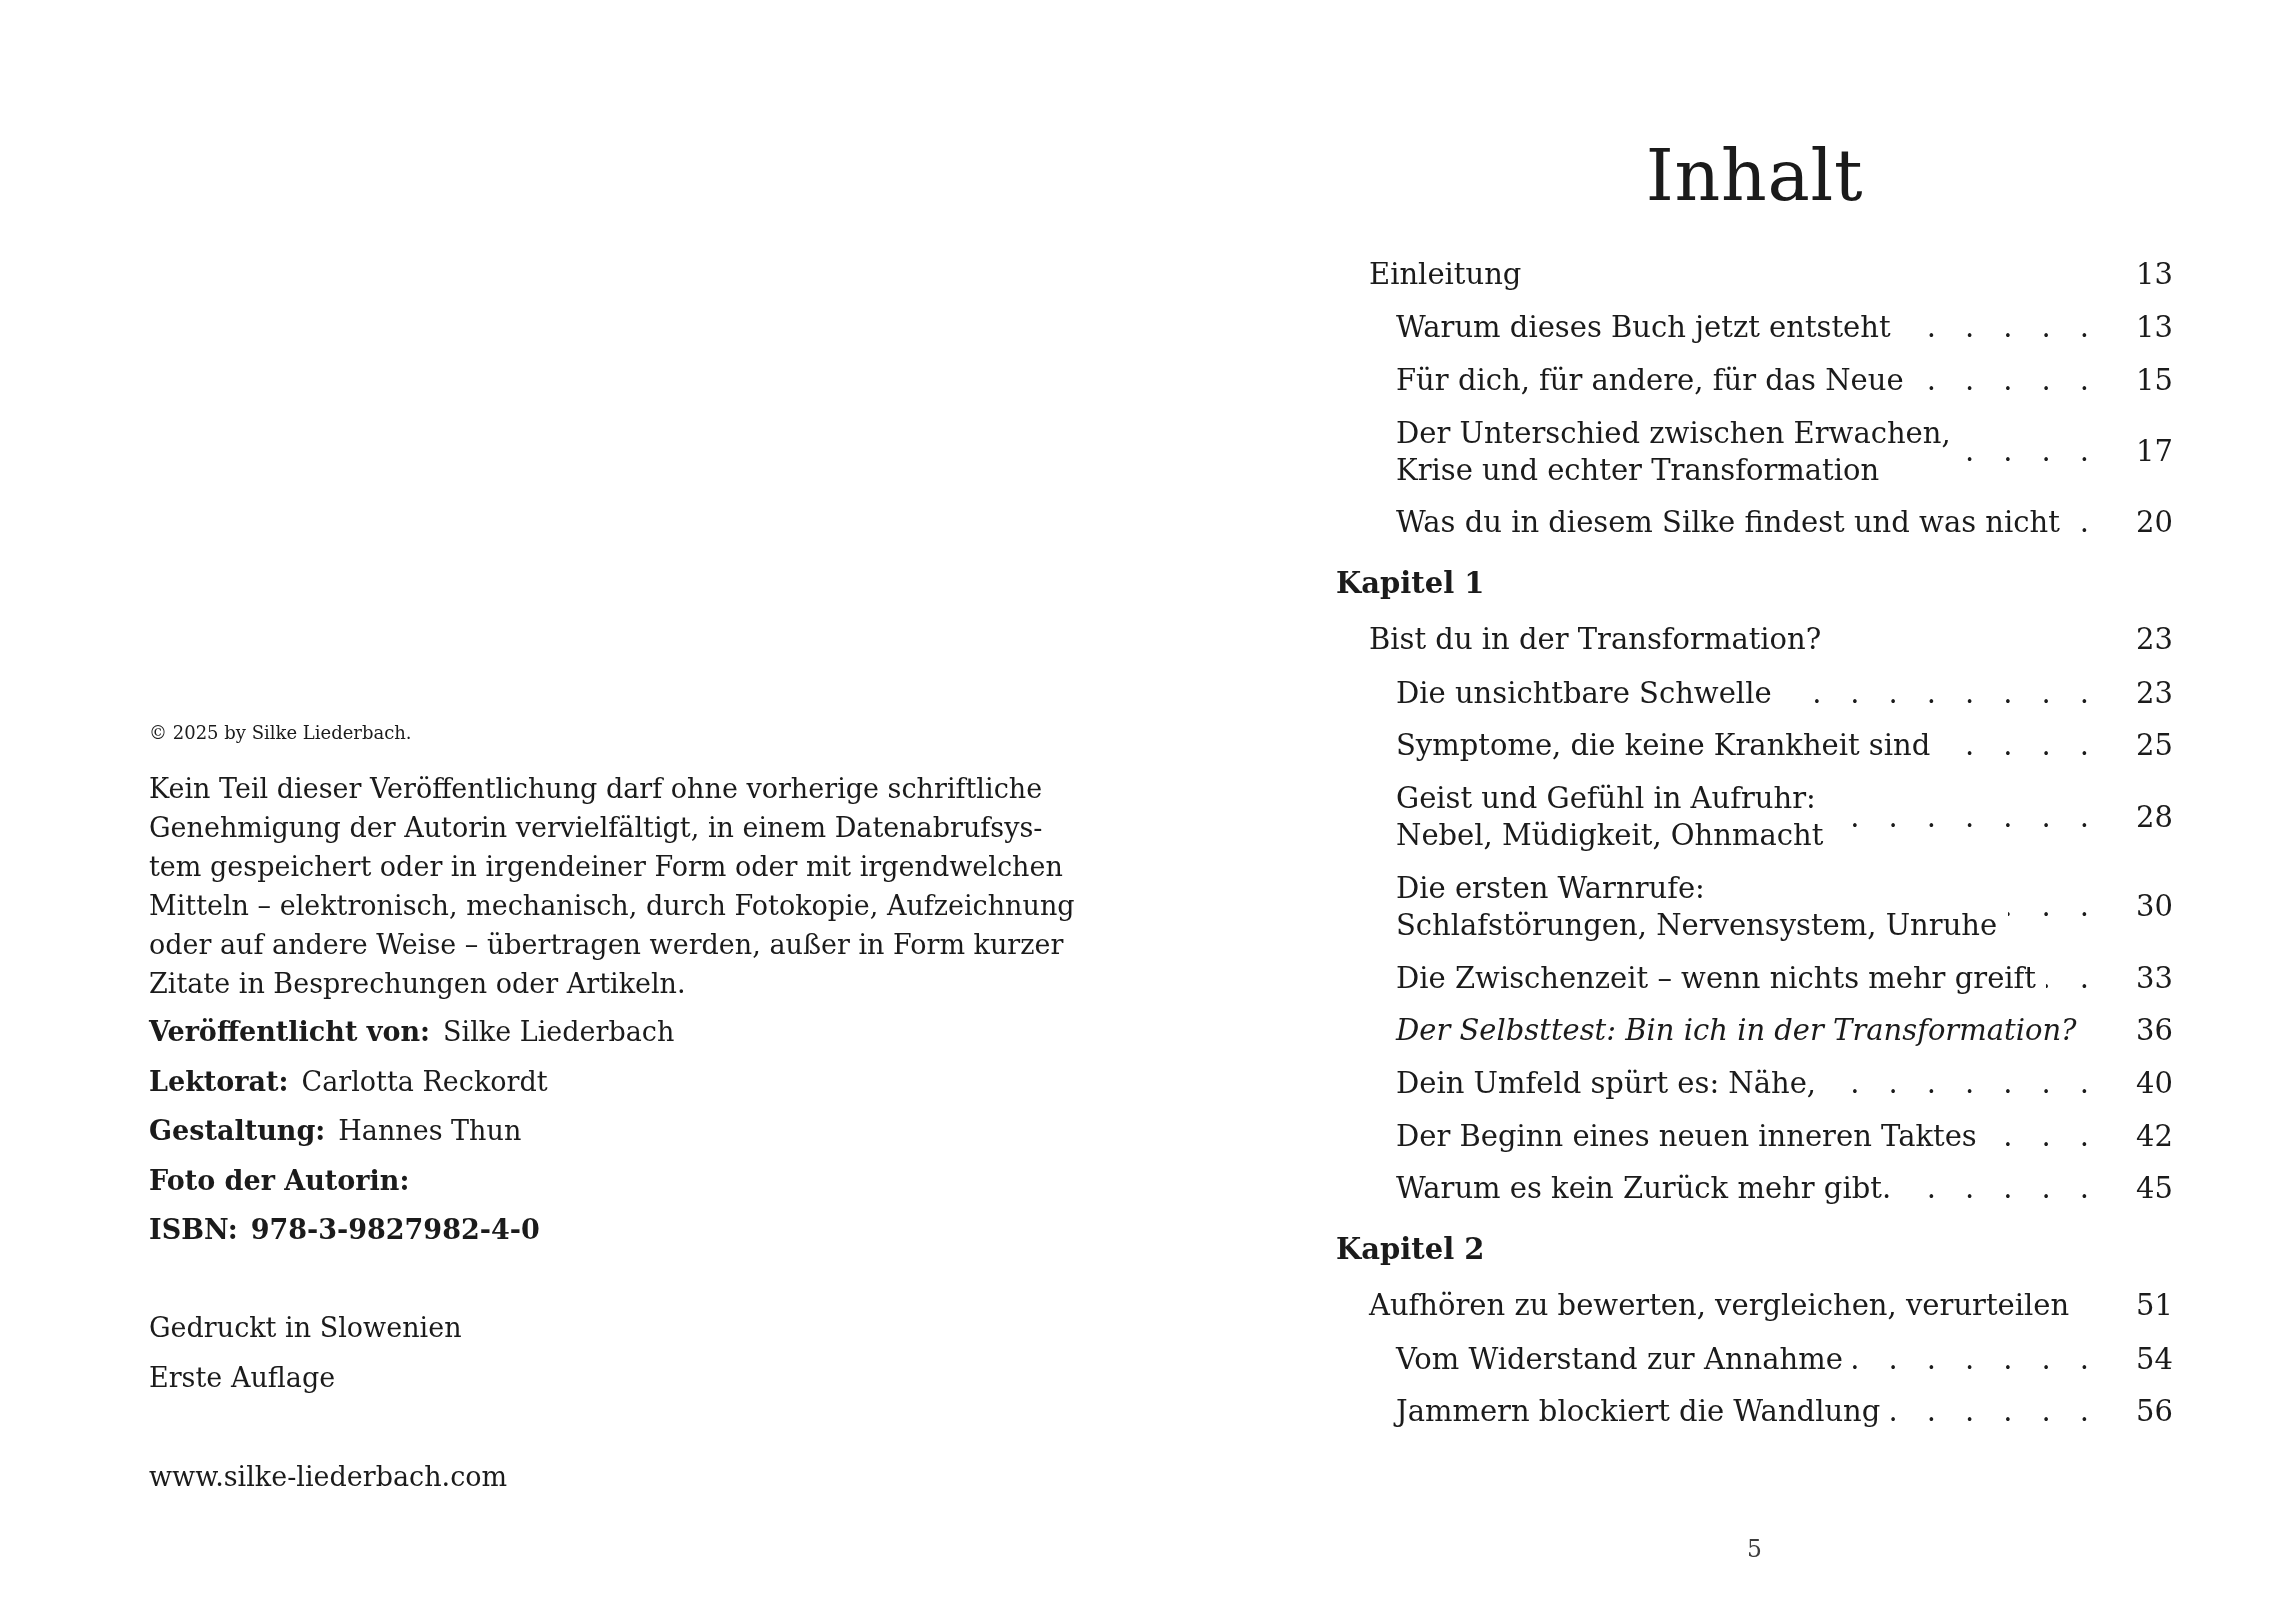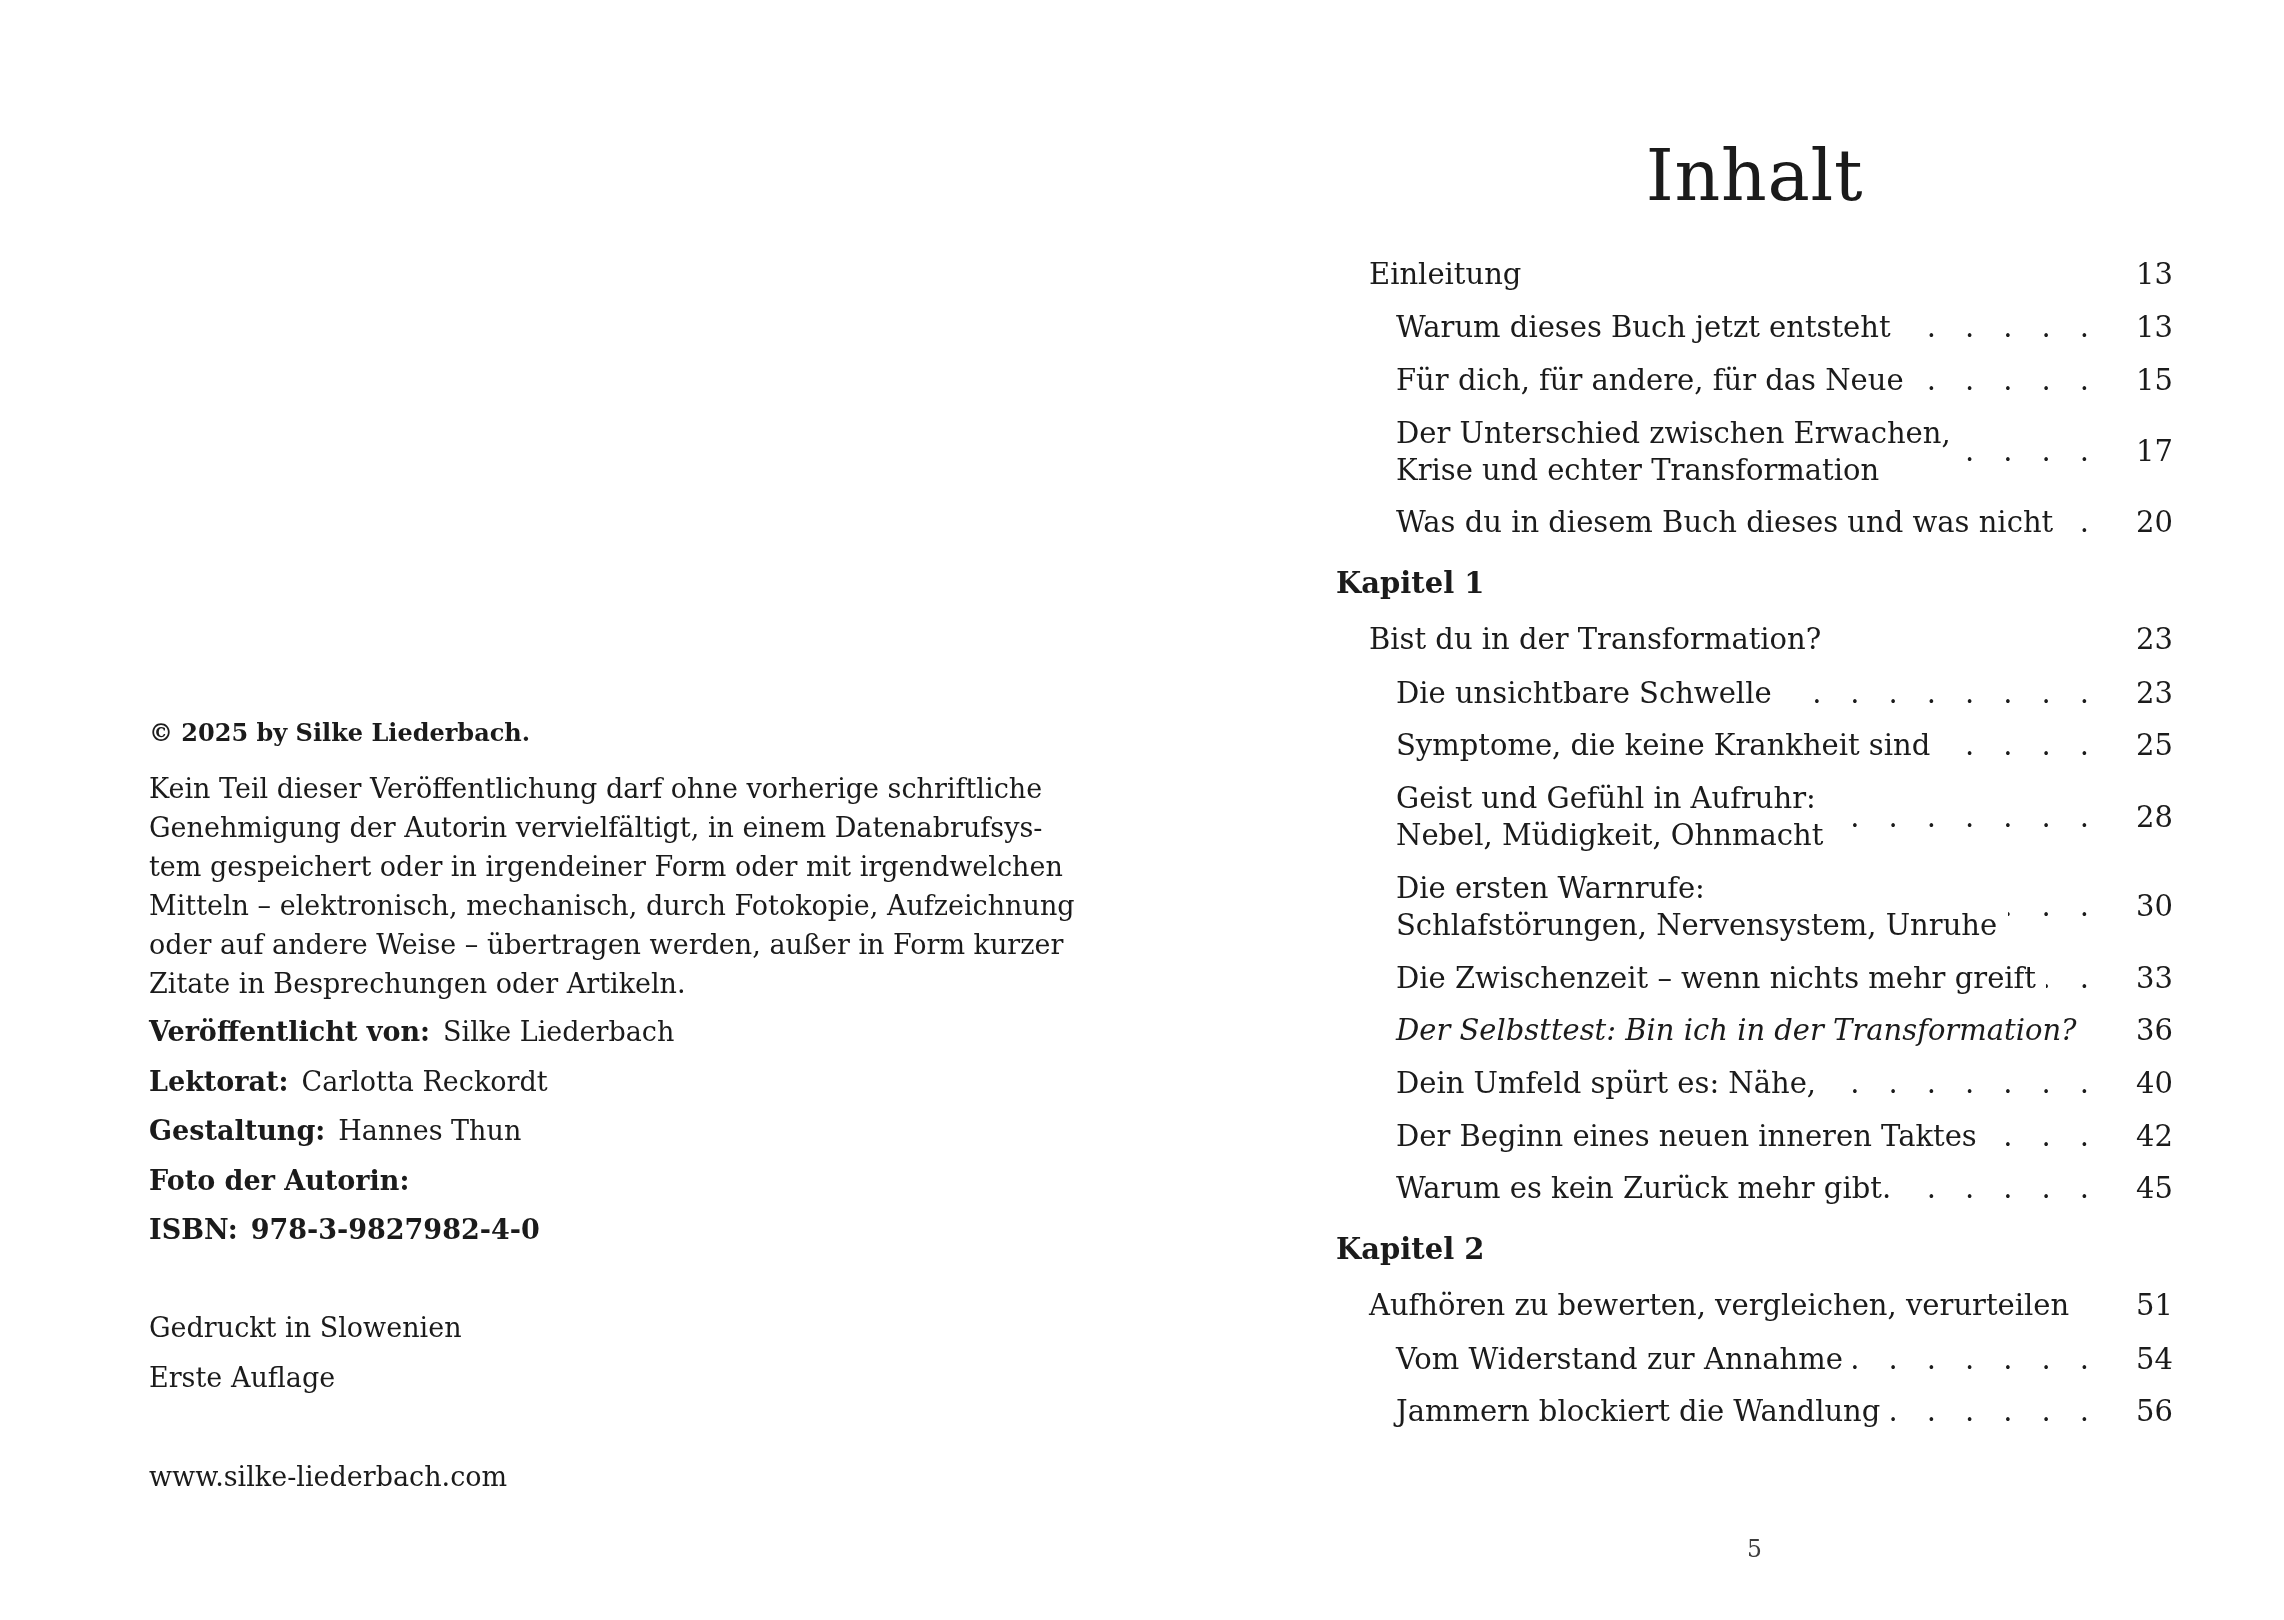--- a/index.html
+++ b/index.html
@@ -4,21 +4,21 @@
 <style>
   html,body{margin:0;padding:0;background:#fff;}
   .canvas{
     position:relative;width:2284px;height:1620px;background:#ffffff;
     font-family:"DejaVu Serif","Liberation Serif",serif;color:#1b1b1b;overflow:hidden;
   }
   
   .imprint{position:absolute;left:149px;top:713px;width:914px;font-size:27px;line-height:39px;}
   .imprint p{margin:0;}
   .bold{font-weight:bold;}
-  .copyright{font-weight:bold;font-size:24px;margin:0 0 17px 0 !important;}
+  .copyright{font-weight:normal;font-size:18px;margin:0 0 17px 0 !important;}
   .license{margin:0 0 9.1px 0;}
   .license-line{white-space:nowrap;}
   .credit{margin:0 0 10.5px 0 !important;white-space:nowrap;}
   .credit .label{font-weight:bold;margin-right:13px;}
   .credit-isbn{margin:0 0 59px 0 !important;}
   .printed{margin:0 0 11px 0 !important;}
   .edition{margin:0 0 60px 0 !important;}
   .website{}
   
   .toc{position:absolute;left:1336px;top:127px;width:837px;font-size:29px;line-height:37px;}
@@ -96,21 +96,21 @@
         <div class="toc-entry">
           <div class="toc-lines">
             <div class="toc-line">Der Unterschied zwischen Erwachen,</div>
             <div class="toc-line">Krise und echter Transformation</div>
           </div>
           <span class="leader"></span>
           <span class="pagenum">17</span>
         </div>
         <div class="toc-entry">
           <div class="toc-lines">
-            <div class="toc-line">Was du in diesem Buch dieses und was nicht</div>
+            <div class="toc-line">Was du in diesem Silke findest und was nicht</div>
           </div>
           <span class="leader"></span>
           <span class="pagenum">20</span>
         </div>
         <div class="toc-kapitel">Kapitel 1</div>
         <div class="toc-chapter">
           <span>Bist du in der Transformation?</span>
           <span class="spacer"></span>
           <span class="pagenum">23</span>
         </div>

